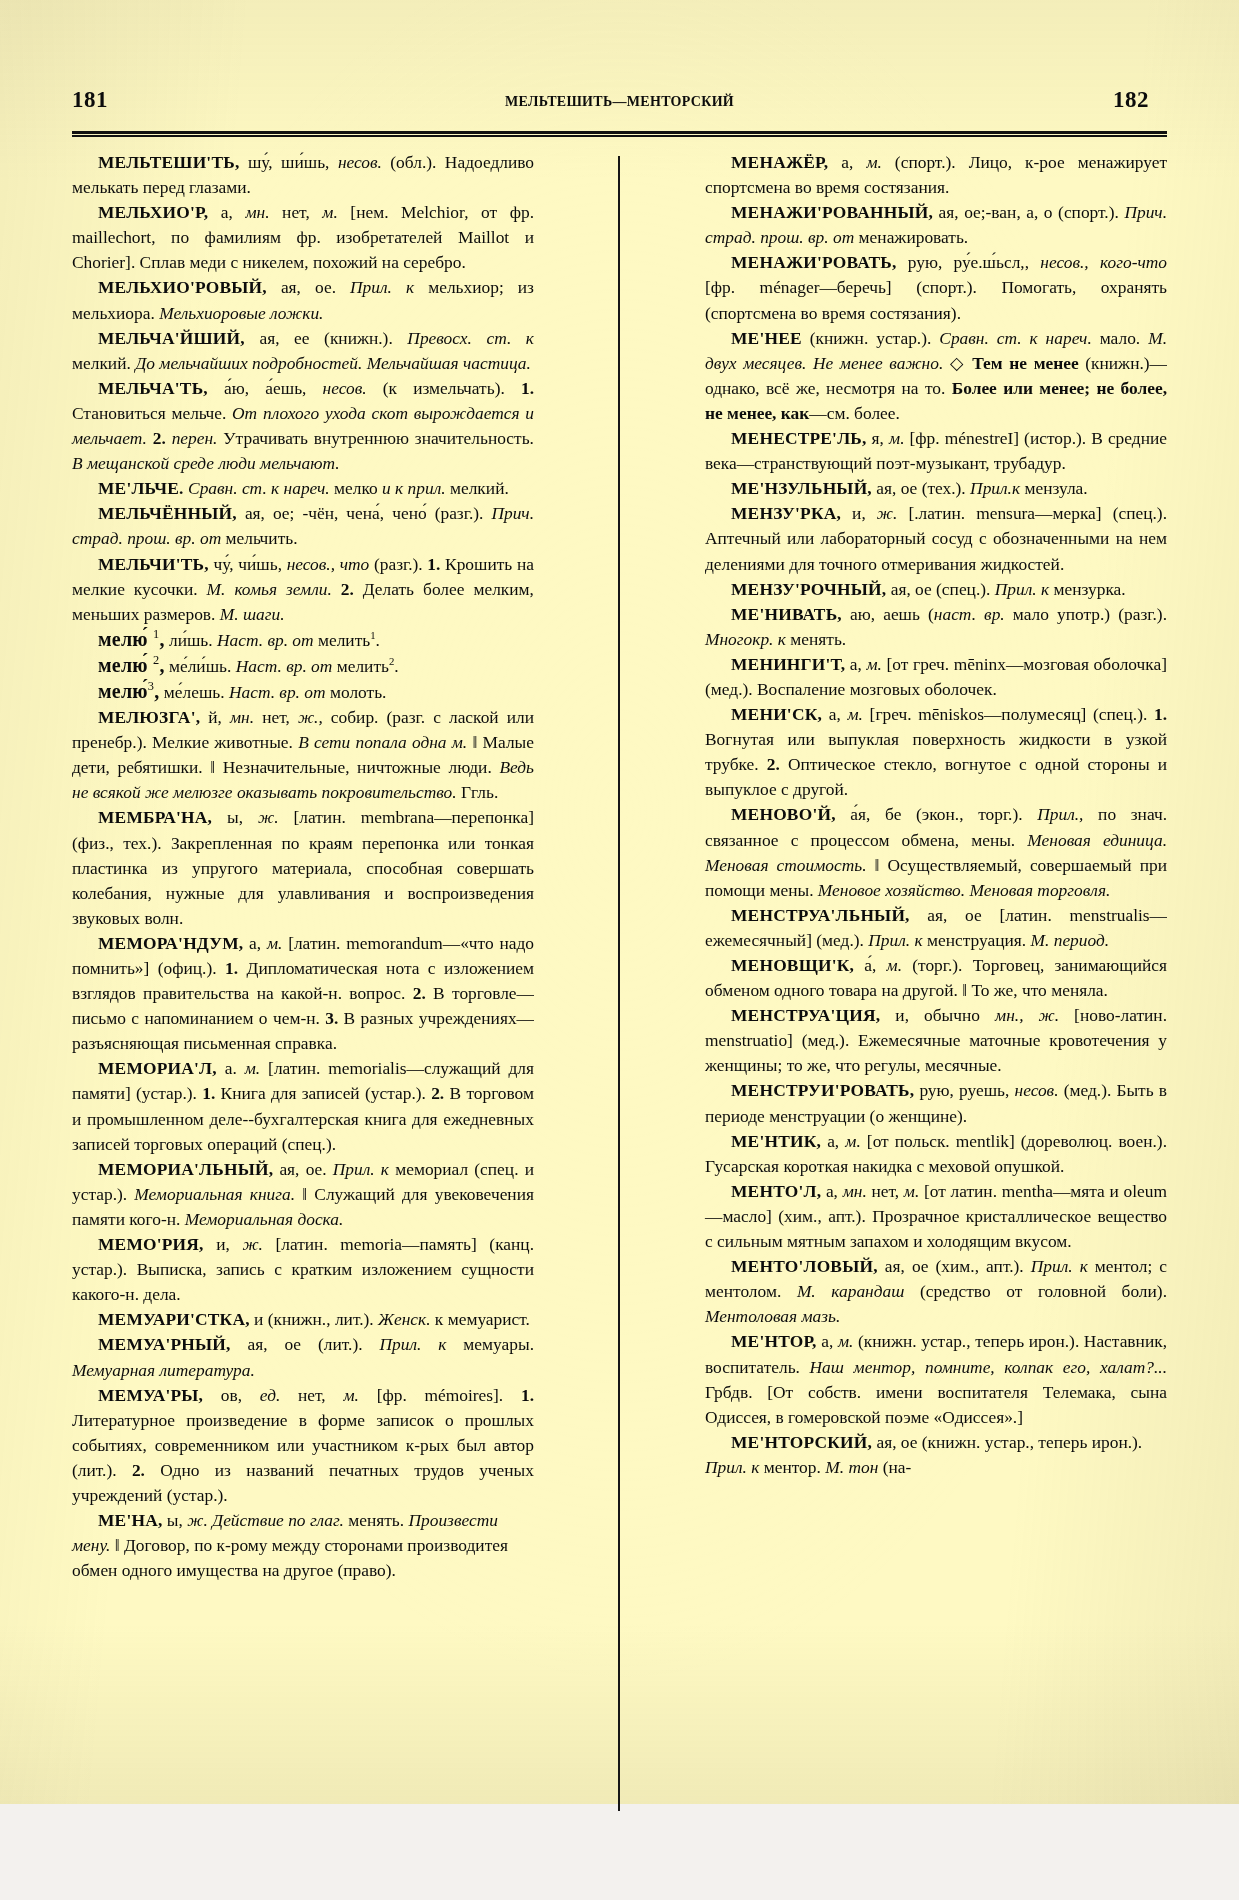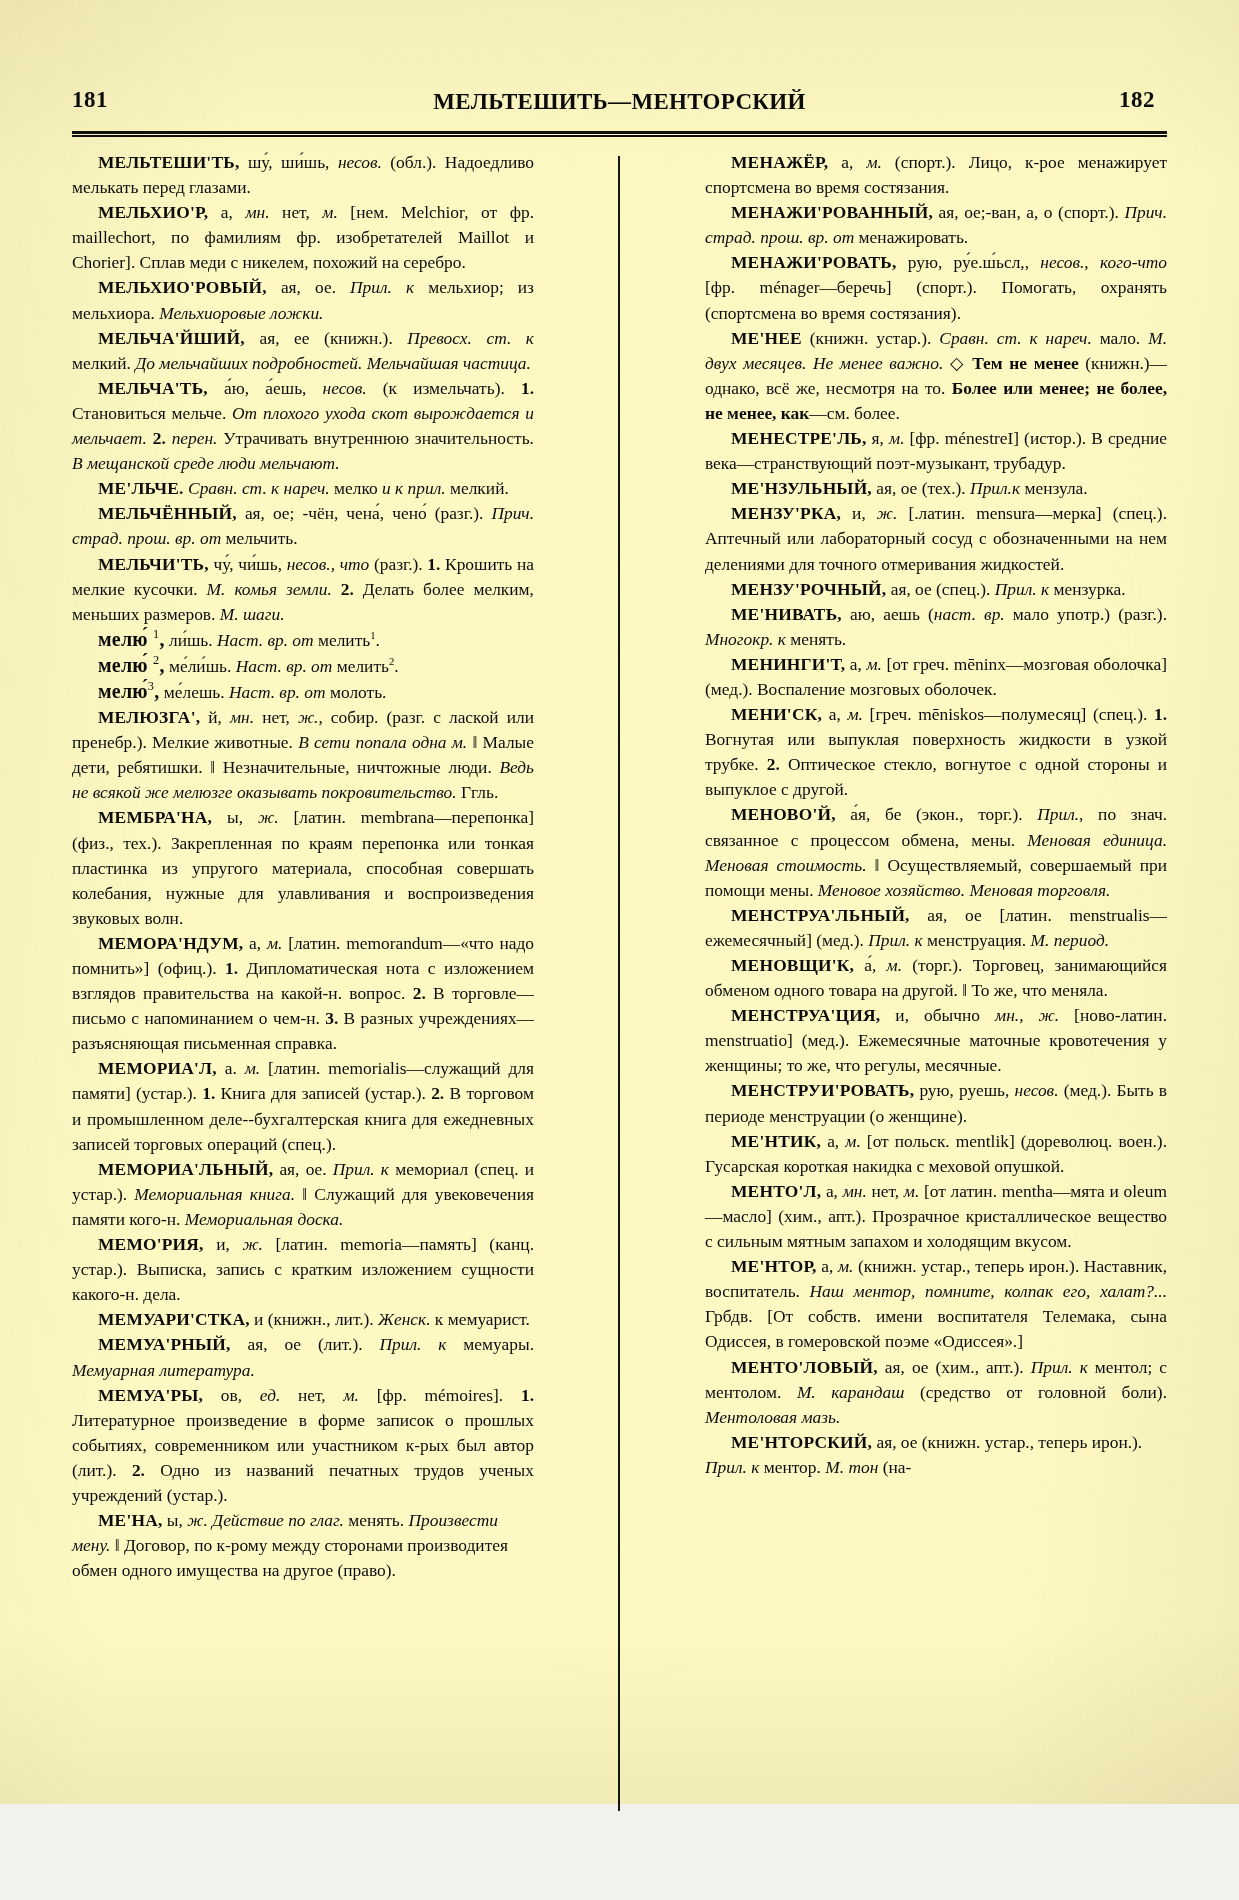--- a/index.html
+++ b/index.html
@@ -33,27 +33,27 @@
   }
   .folio{
     position:absolute;
     top:0;
     font-weight:bold;
     font-size:23px;
     letter-spacing:0.5px;
     line-height:28px;
   }
   .folio.left{left:0;}
-  .folio.right{right:12px;margin-left:11px;}
+  .folio.right{right:18px;margin-left:11px;}
   .runhead{
     position:absolute;
     left:0;right:0;top:2px;
     text-align:center;
     font-weight:bold;
-    font-size:23px;
+    font-size:14px;
     letter-spacing:0.3px;
     line-height:28px;
   }
   .rules{
     position:absolute;
     left:72px;right:72px;top:131px;
     height:6px;
   }
   .rules .r1{position:absolute;left:0;right:0;top:0;height:3px;background:#101010;}
   .rules .r2{position:absolute;left:0;right:0;top:4px;height:1.5px;background:#101010;}
@@ -151,19 +151,19 @@
         <p class="e"><span class="hw">МЕ'НИВАТЬ,</span><span> аю, аешь (<i>наст. вр.</i> мало употр.) (разг.). <i>Многокр. к</i> менять.</span></p>
         <p class="e"><span class="hw">МЕНИНГИ'Т,</span><span> а, <i>м.</i> [от греч. mēninx—мозговая оболочка] (мед.). Воспаление мозговых оболочек.</span></p>
         <p class="e"><span class="hw">МЕНИ'СК,</span><span> а, <i>м.</i> [греч. mēniskos—полумесяц] (спец.). <b>1.</b> Вогнутая или выпуклая поверхность жидкости в узкой трубке. <b>2.</b> Оптическое стекло, вогнутое с одной стороны и выпуклое с другой.</span></p>
         <p class="e"><span class="hw">МЕНОВО'Й,</span><span> а́я, бе (экон., торг.). <i>Прил.,</i> по знач. связанное с процессом обмена, мены. <i>Меновая единица. Меновая стоимость.</i> ‖ Осуществляемый, совершаемый при помощи мены. <i>Меновое хозяйство. Меновая торговля.</i></span></p>
         <p class="e"><span class="hw">МЕНСТРУА'ЛЬНЫЙ,</span><span> ая, ое [латин. menstrualis—ежемесячный] (мед.). <i>Прил. к</i> менструация. <i>М. период.</i></span></p>
         <p class="e"><span class="hw">МЕНОВЩИ'К,</span><span> а́, <i>м.</i> (торг.). Торговец, занимающийся обменом одного товара на другой. ‖ То же, что меняла.</span></p>
         <p class="e"><span class="hw">МЕНСТРУА'ЦИЯ,</span><span> и, обычно <i>мн., ж.</i> [ново-латин. menstruatio] (мед.). Ежемесячные маточные кровотечения у женщины; то же, что регулы, месячные.</span></p>
         <p class="e"><span class="hw">МЕНСТРУИ'РОВАТЬ,</span><span> рую, руешь, <i>несов.</i> (мед.). Быть в периоде менструации (о женщине).</span></p>
         <p class="e"><span class="hw">МЕ'НТИК,</span><span> а, <i>м.</i> [от польск. mentlik] (дореволюц. воен.). Гусарская короткая накидка с меховой опушкой.</span></p>
         <p class="e"><span class="hw">МЕНТО'Л,</span><span> а, <i>мн.</i> нет, <i>м.</i> [от латин. mentha—мята и oleum—масло] (хим., апт.). Прозрачное кристаллическое вещество с сильным мятным запахом и холодящим вкусом.</span></p>
+        <p class="e"><span class="hw">МЕНТО'ЛОВЫЙ,</span><span> ая, ое (хим., апт.). <i>Прил. к</i> ментол; с ментолом. <i>М. карандаш</i> (средство от головной боли). <i>Ментоловая мазь.</i></span></p>
         <p class="e"><span class="hw">МЕ'НТОР,</span><span> а, <i>м.</i> (книжн. устар., теперь ирон.). Наставник, воспитатель. <i>Наш ментор, помните, колпак его, халат?...</i> Грбдв. [От собств. имени воспитателя Телемака, сына Одиссея, в гомеровской поэме «Одиссея».]</span></p>
-        <p class="e"><span class="hw">МЕНТО'ЛОВЫЙ,</span><span> ая, ое (хим., апт.). <i>Прил. к</i> ментол; с ментолом. <i>М. карандаш</i> (средство от головной боли). <i>Ментоловая мазь.</i></span></p>
         <p class="e"><span class="hw">МЕ'НТОРСКИЙ,</span><span> ая, ое (книжн. устар., теперь ирон.). <i>Прил. к</i> ментор. <i>М. тон</i> (на-</span></p>
       </div>
   </div>
 
 </div>
 
 </body></html>

